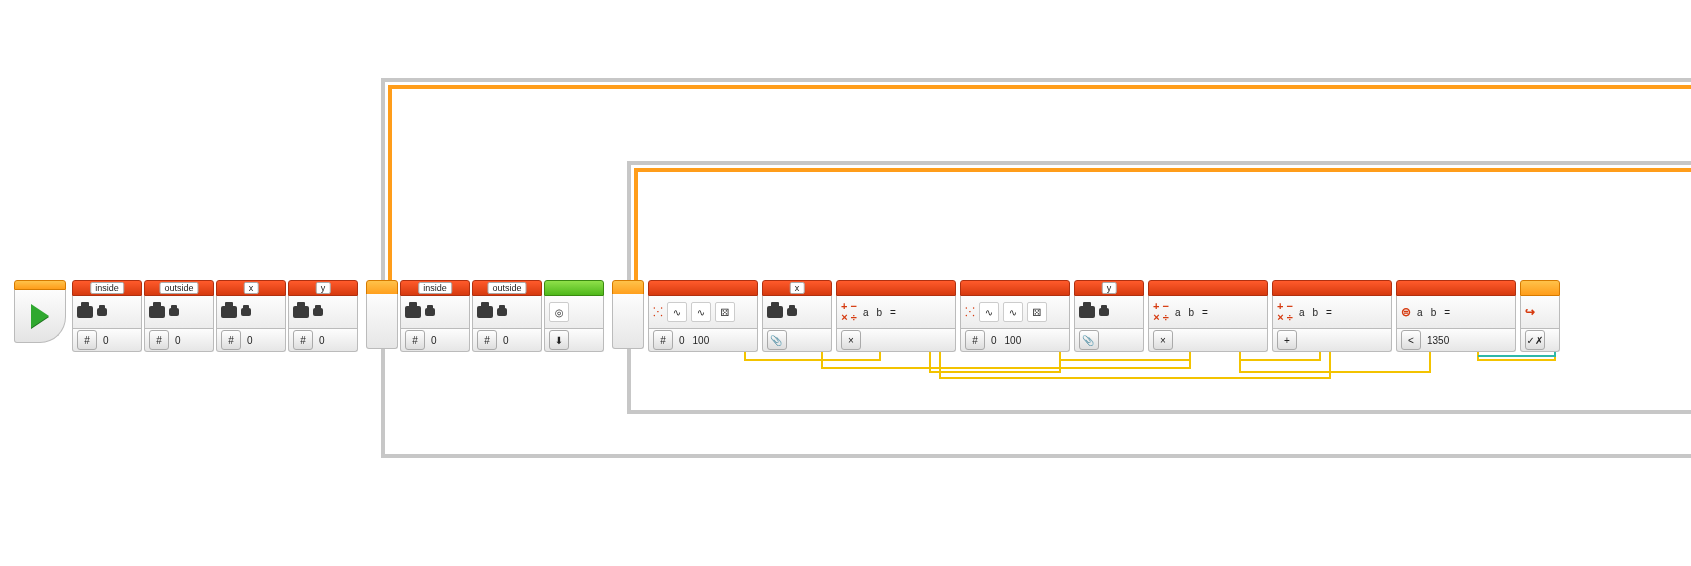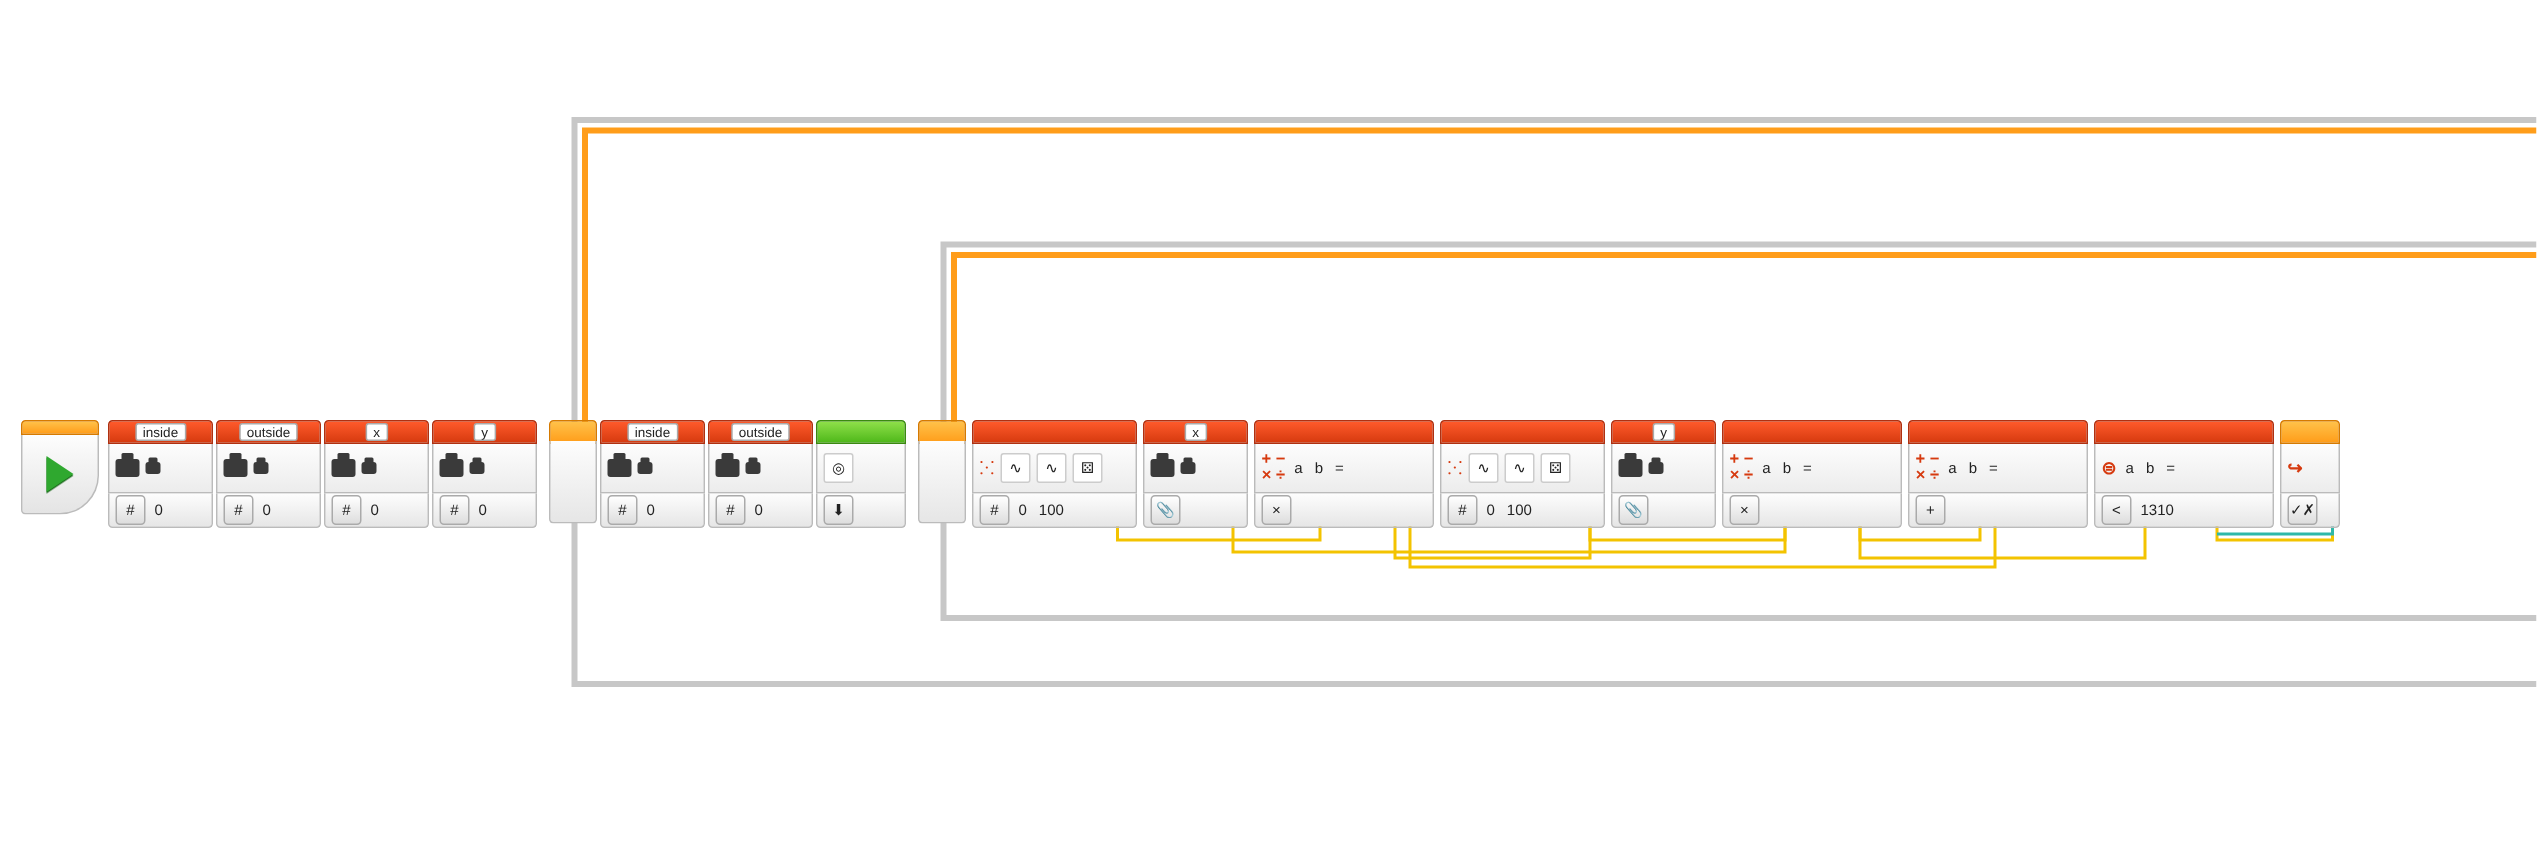--- a/index.html
+++ b/index.html
@@ -262,21 +262,21 @@
 <div class="block" style="left:1396px;top:280px;width:120px">
   <div class="hdr red"></div>
   <div class="body">
     <span class="glyph" style="color:#d63a0f;font-weight:bold">⊜</span>
     <span class="val">a</span>
     <span class="val">b</span>
     <span class="val">=</span>
   </div>
   <div class="foot">
     <span class="btn">&lt;</span>
-    <span class="val">1310</span>
+    <span class="val">1350</span>
   </div>
 </div>
 
 <div class="block" style="left:1520px;top:280px;width:40px">
   <div class="hdr orange"></div>
   <div class="body">
         <span class="glyph" style="color:#d63a0f;font-weight:bold">↪</span>
       </div>
   <div class="foot">
         <span class="btn">✓✗</span>

